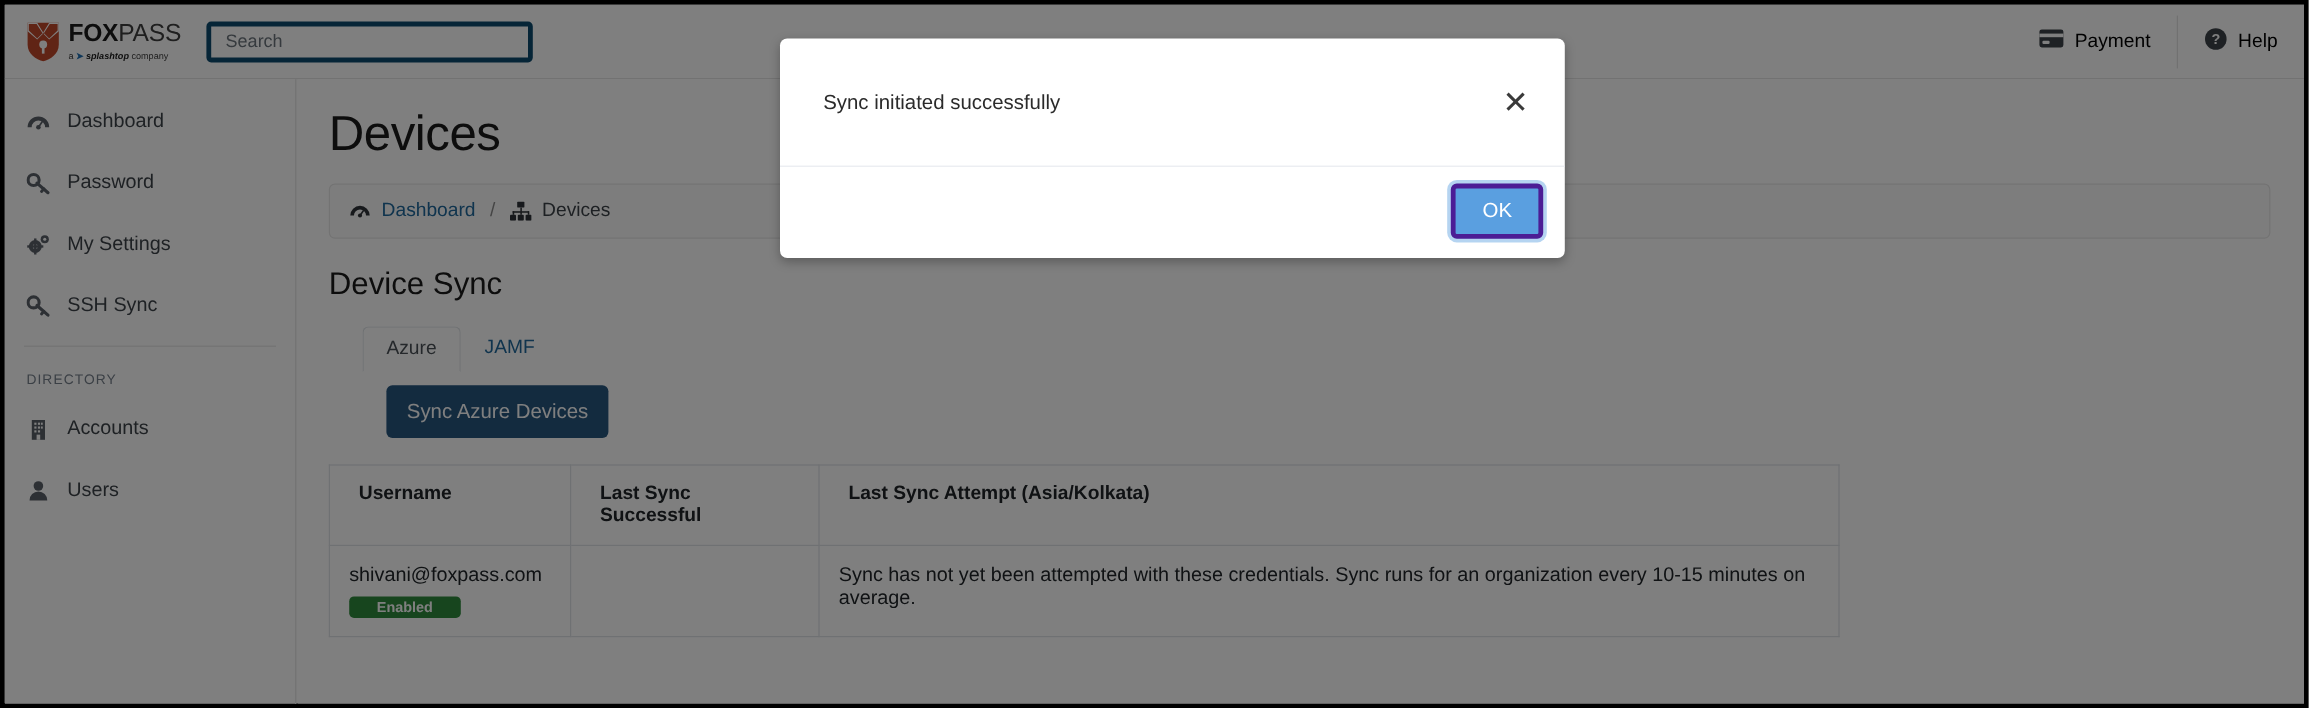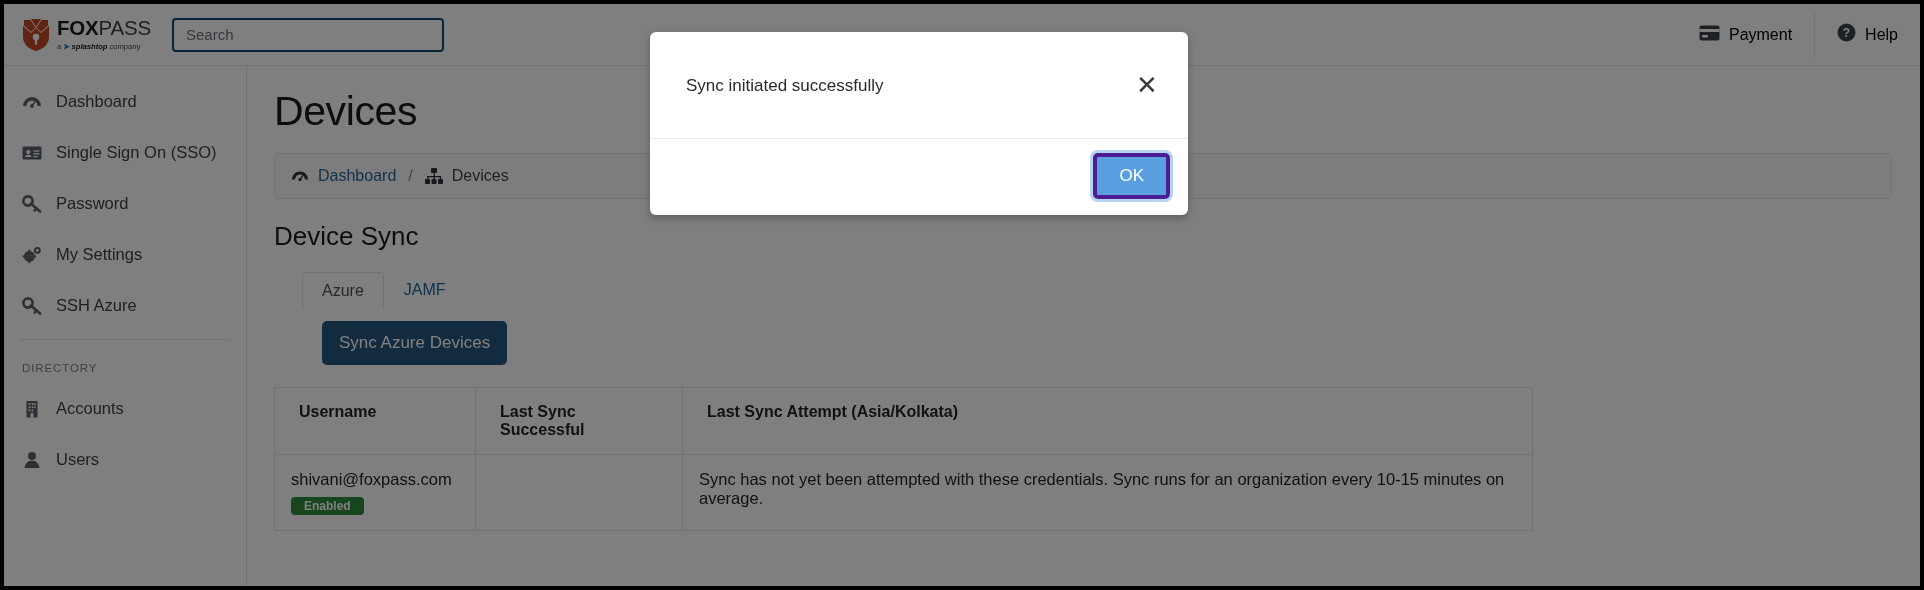--- a/index.html
+++ b/index.html
@@ -40,21 +40,21 @@
   .brand-sub {
     font-size: 7.6px; color: #3f3f3f; margin-top: 3px;
     display: flex; align-items: center; gap: 2px; white-space: nowrap;
   }
   .brand-sub .sp-dot { color: #1f6fb2; font-weight: bold; }
   .brand-sub .sp-name { font-weight: bold; font-style: italic; color: #1b1b1b; }
 
   .search-box {
     margin-left: 22px;
     width: 272px; height: 34px;
-    border: 2px solid #0c4a6e;
+    border: 4px solid #0c4a6e;
     border-radius: 4px;
     background: #ffffff;
     font-size: 15px;
     color: #6c757d;
     padding: 0 12px;
     font-family: "Liberation Sans", sans-serif;
     outline: none;
   }
   .search-box::placeholder { color: #6c757d; }
 
@@ -206,35 +206,35 @@
   .col-user { width: 201px; }
   .col-succ { width: 207px; }
   .badge {
     display: inline-block;
     margin-top: 8px;
     background: #2f8b3d;
     color: #ffffff;
     font-size: 12px;
     font-weight: bold;
     border-radius: 4px;
-    padding: 3px 13px;
+    padding: 3px 23px;
     line-height: 1;
   }
 
   
   .overlay {
     position: absolute;
     top: 0; left: 0;
     width: 1916px; height: 582px;
     background: rgba(0,0,0,0.5);
   }
   .modal {
     position: absolute;
     left: 646px; top: 28px;
-    width: 538px;
+    width: 654px;
     background: #ffffff;
     border-radius: 6px;
     box-shadow: 0 3px 9px rgba(0,0,0,0.28);
     overflow: hidden;
   }
   .modal-body {
     position: relative;
     padding: 44px 28px 42px 36px;
     min-height: 76px;
   }
@@ -331,33 +331,20 @@
       <span class="nav-icon">
         <svg width="20" height="20" viewBox="0 0 20 20">
           <path d="M1 14 A9 9 0 0 1 19 14 L15.6 14 A5.6 5.6 0 0 0 4.4 14 Z" fill="#5a6069"></path>
           <circle cx="10" cy="14" r="1.9" fill="#5a6069"></circle>
           <rect x="9.3" y="8" width="1.4" height="6" transform="rotate(35 10 14)" fill="#5a6069"></rect>
         </svg>
       </span>
       <span>Dashboard</span>
     </a>
 
-    <a class="nav-item" href="#">
-      <span class="nav-icon">
-        <svg width="20" height="20" viewBox="0 0 20 20">
-          <rect x="0.5" y="3.5" width="19" height="13" rx="1.5" fill="#5a6069"></rect>
-          <circle cx="6.3" cy="9" r="2.1" fill="#ffffff"></circle>
-          <path d="M3 14 A3.4 3.4 0 0 1 9.6 14 Z" fill="#ffffff"></path>
-          <rect x="11.5" y="7.4" width="6" height="1.3" fill="#ffffff"></rect>
-          <rect x="11.5" y="10.2" width="6" height="1.3" fill="#ffffff"></rect>
-          <rect x="11.5" y="13" width="4" height="1.3" fill="#ffffff"></rect>
-        </svg>
-      </span>
-      <span>Single Sign On (SSO)</span>
-    </a>
 
     <a class="nav-item" href="#">
       <span class="nav-icon">
         <svg width="20" height="20" viewBox="0 0 20 20">
           <circle cx="6" cy="7" r="4.6" fill="none" stroke="#5a6069" stroke-width="2.6"></circle>
           <path d="M8.8 9.6 L18 17.6" stroke="#5a6069" stroke-width="2.6" stroke-linecap="round"></path>
           <path d="M14.6 14.4 L12.6 16.6" stroke="#5a6069" stroke-width="2.4" stroke-linecap="round"></path>
         </svg>
       </span>
       <span>Password</span>
@@ -378,21 +365,21 @@
     </a>
 
     <a class="nav-item" href="#">
       <span class="nav-icon">
         <svg width="20" height="20" viewBox="0 0 20 20">
           <circle cx="6" cy="7" r="4.6" fill="none" stroke="#5a6069" stroke-width="2.6"></circle>
           <path d="M8.8 9.6 L18 17.6" stroke="#5a6069" stroke-width="2.6" stroke-linecap="round"></path>
           <path d="M14.6 14.4 L12.6 16.6" stroke="#5a6069" stroke-width="2.4" stroke-linecap="round"></path>
         </svg>
       </span>
-      <span>SSH Azure</span>
+      <span>SSH Sync</span>
     </a>
 
     <div class="nav-sep"></div>
 
     <div class="nav-section">DIRECTORY</div>
 
     <a class="nav-item" href="#">
       <span class="nav-icon">
         <svg width="20" height="20" viewBox="0 0 20 20">
           <rect x="4.5" y="2" width="11" height="16.5" fill="#5a6069"></rect>

